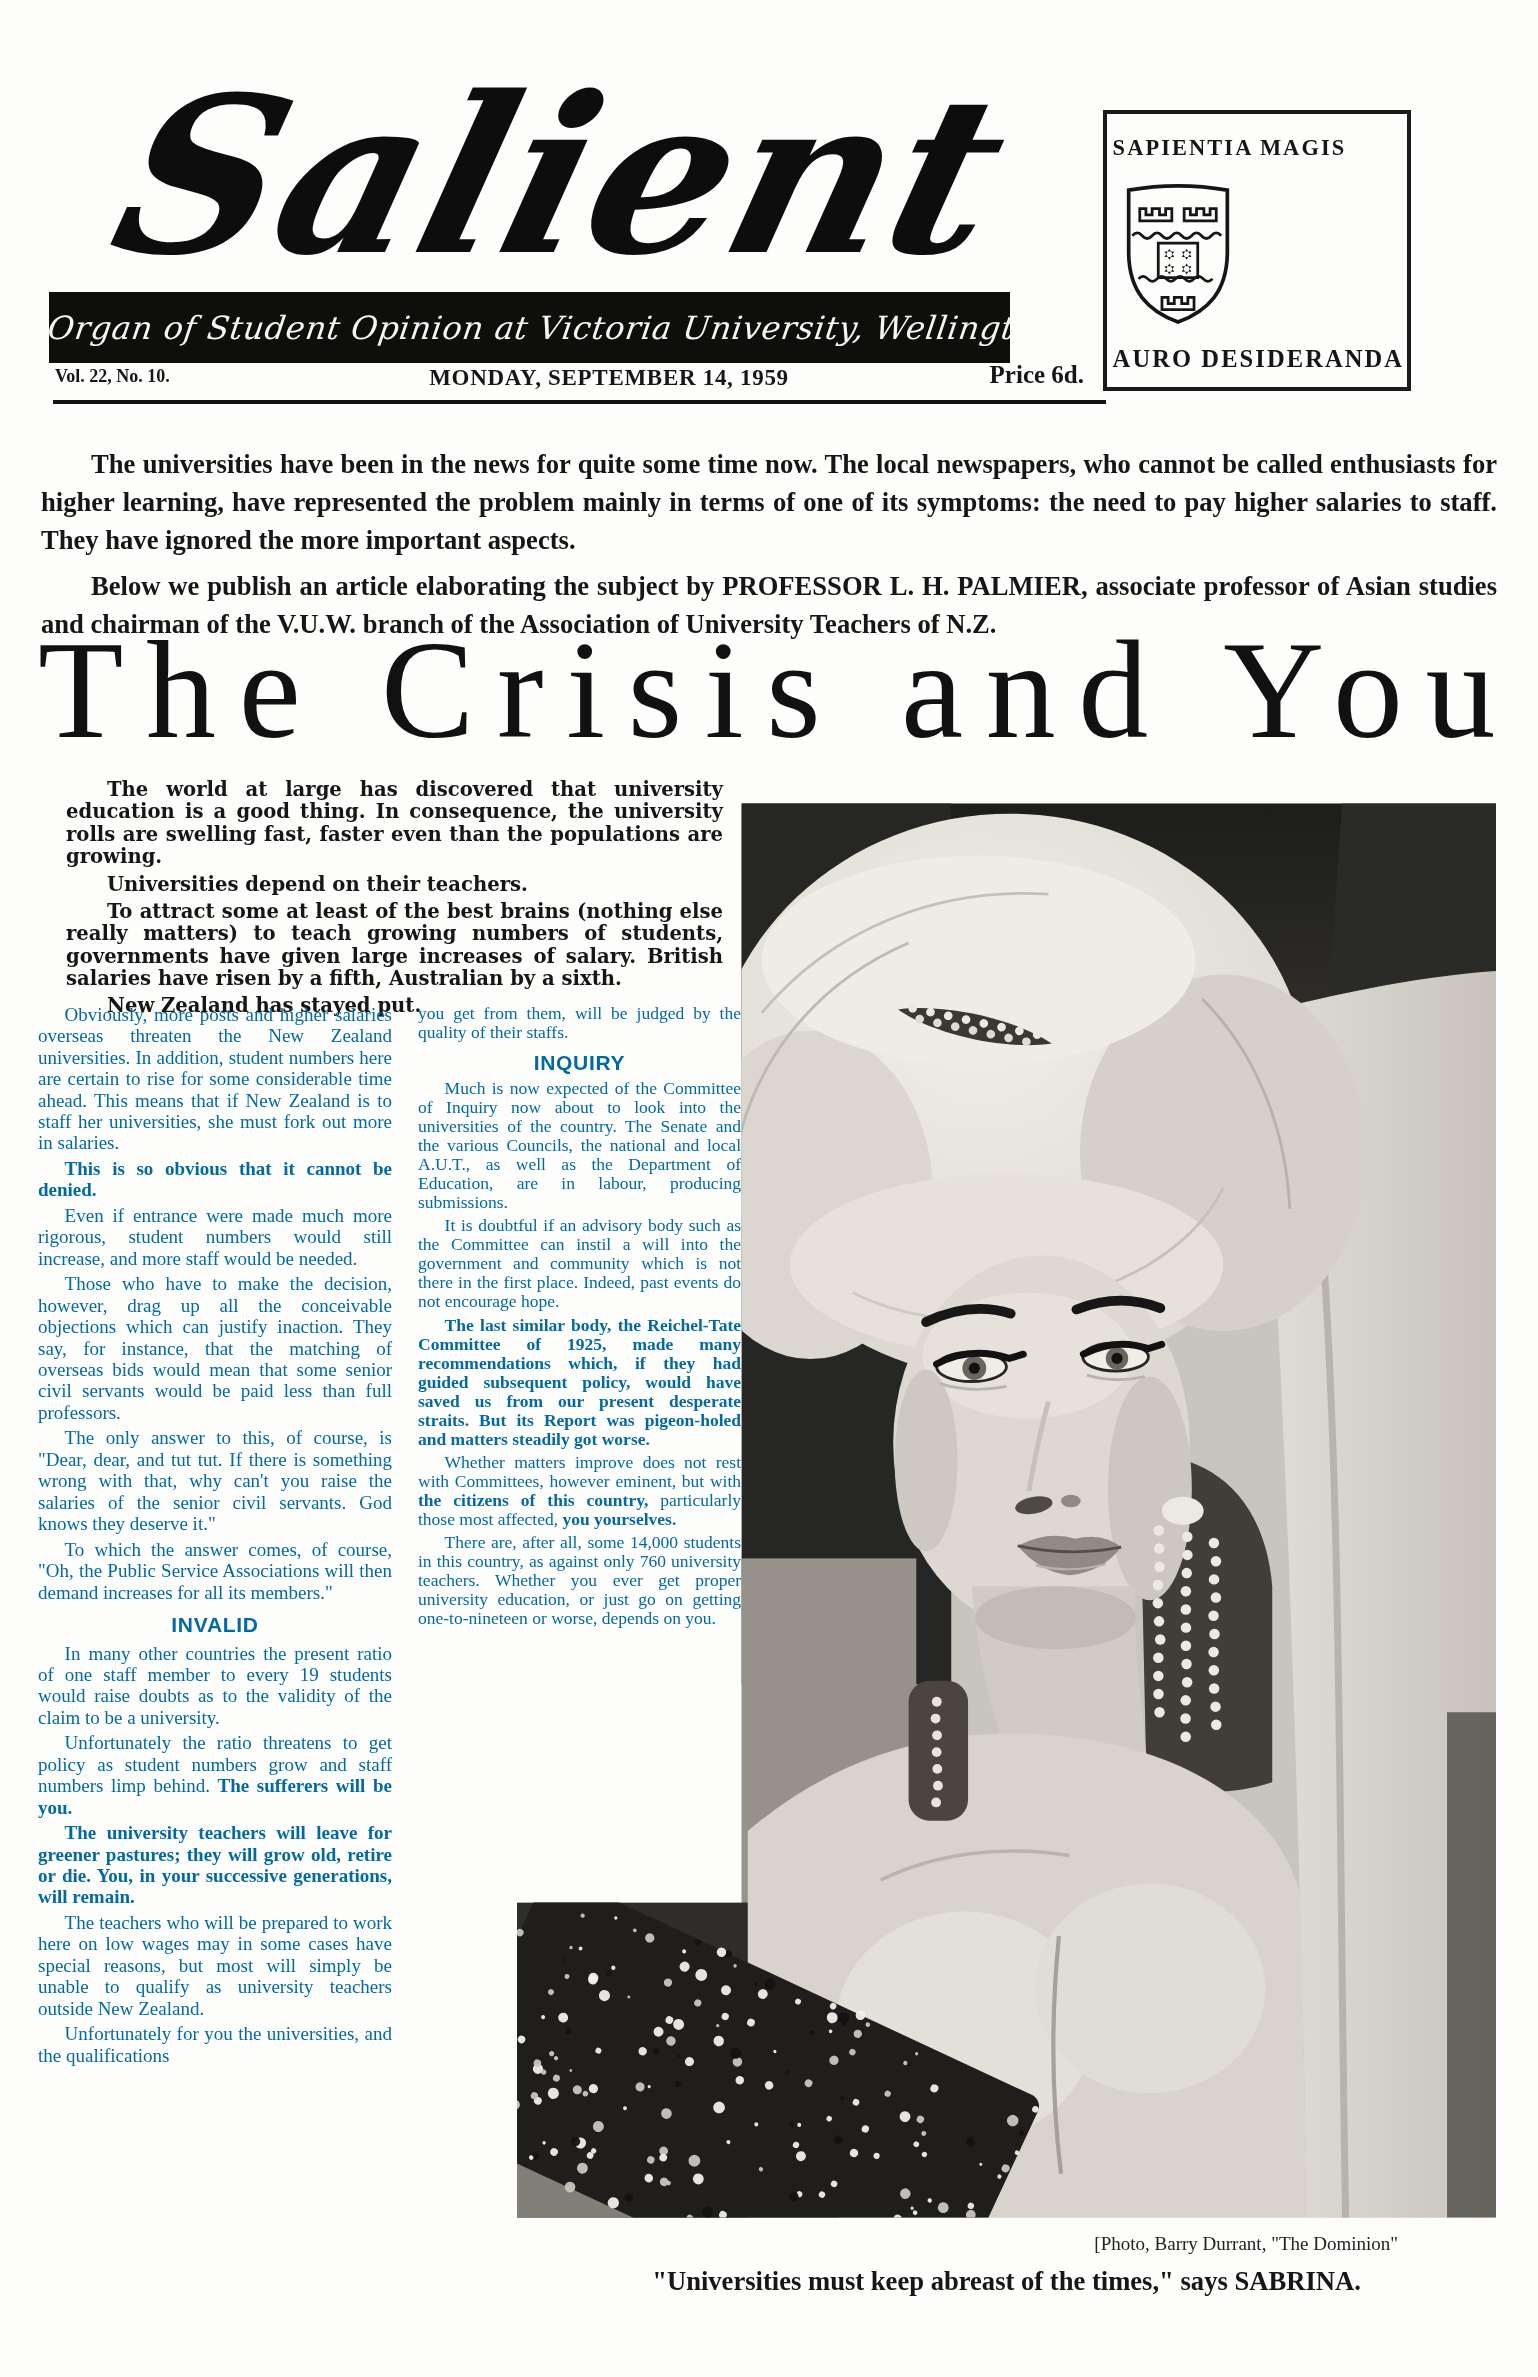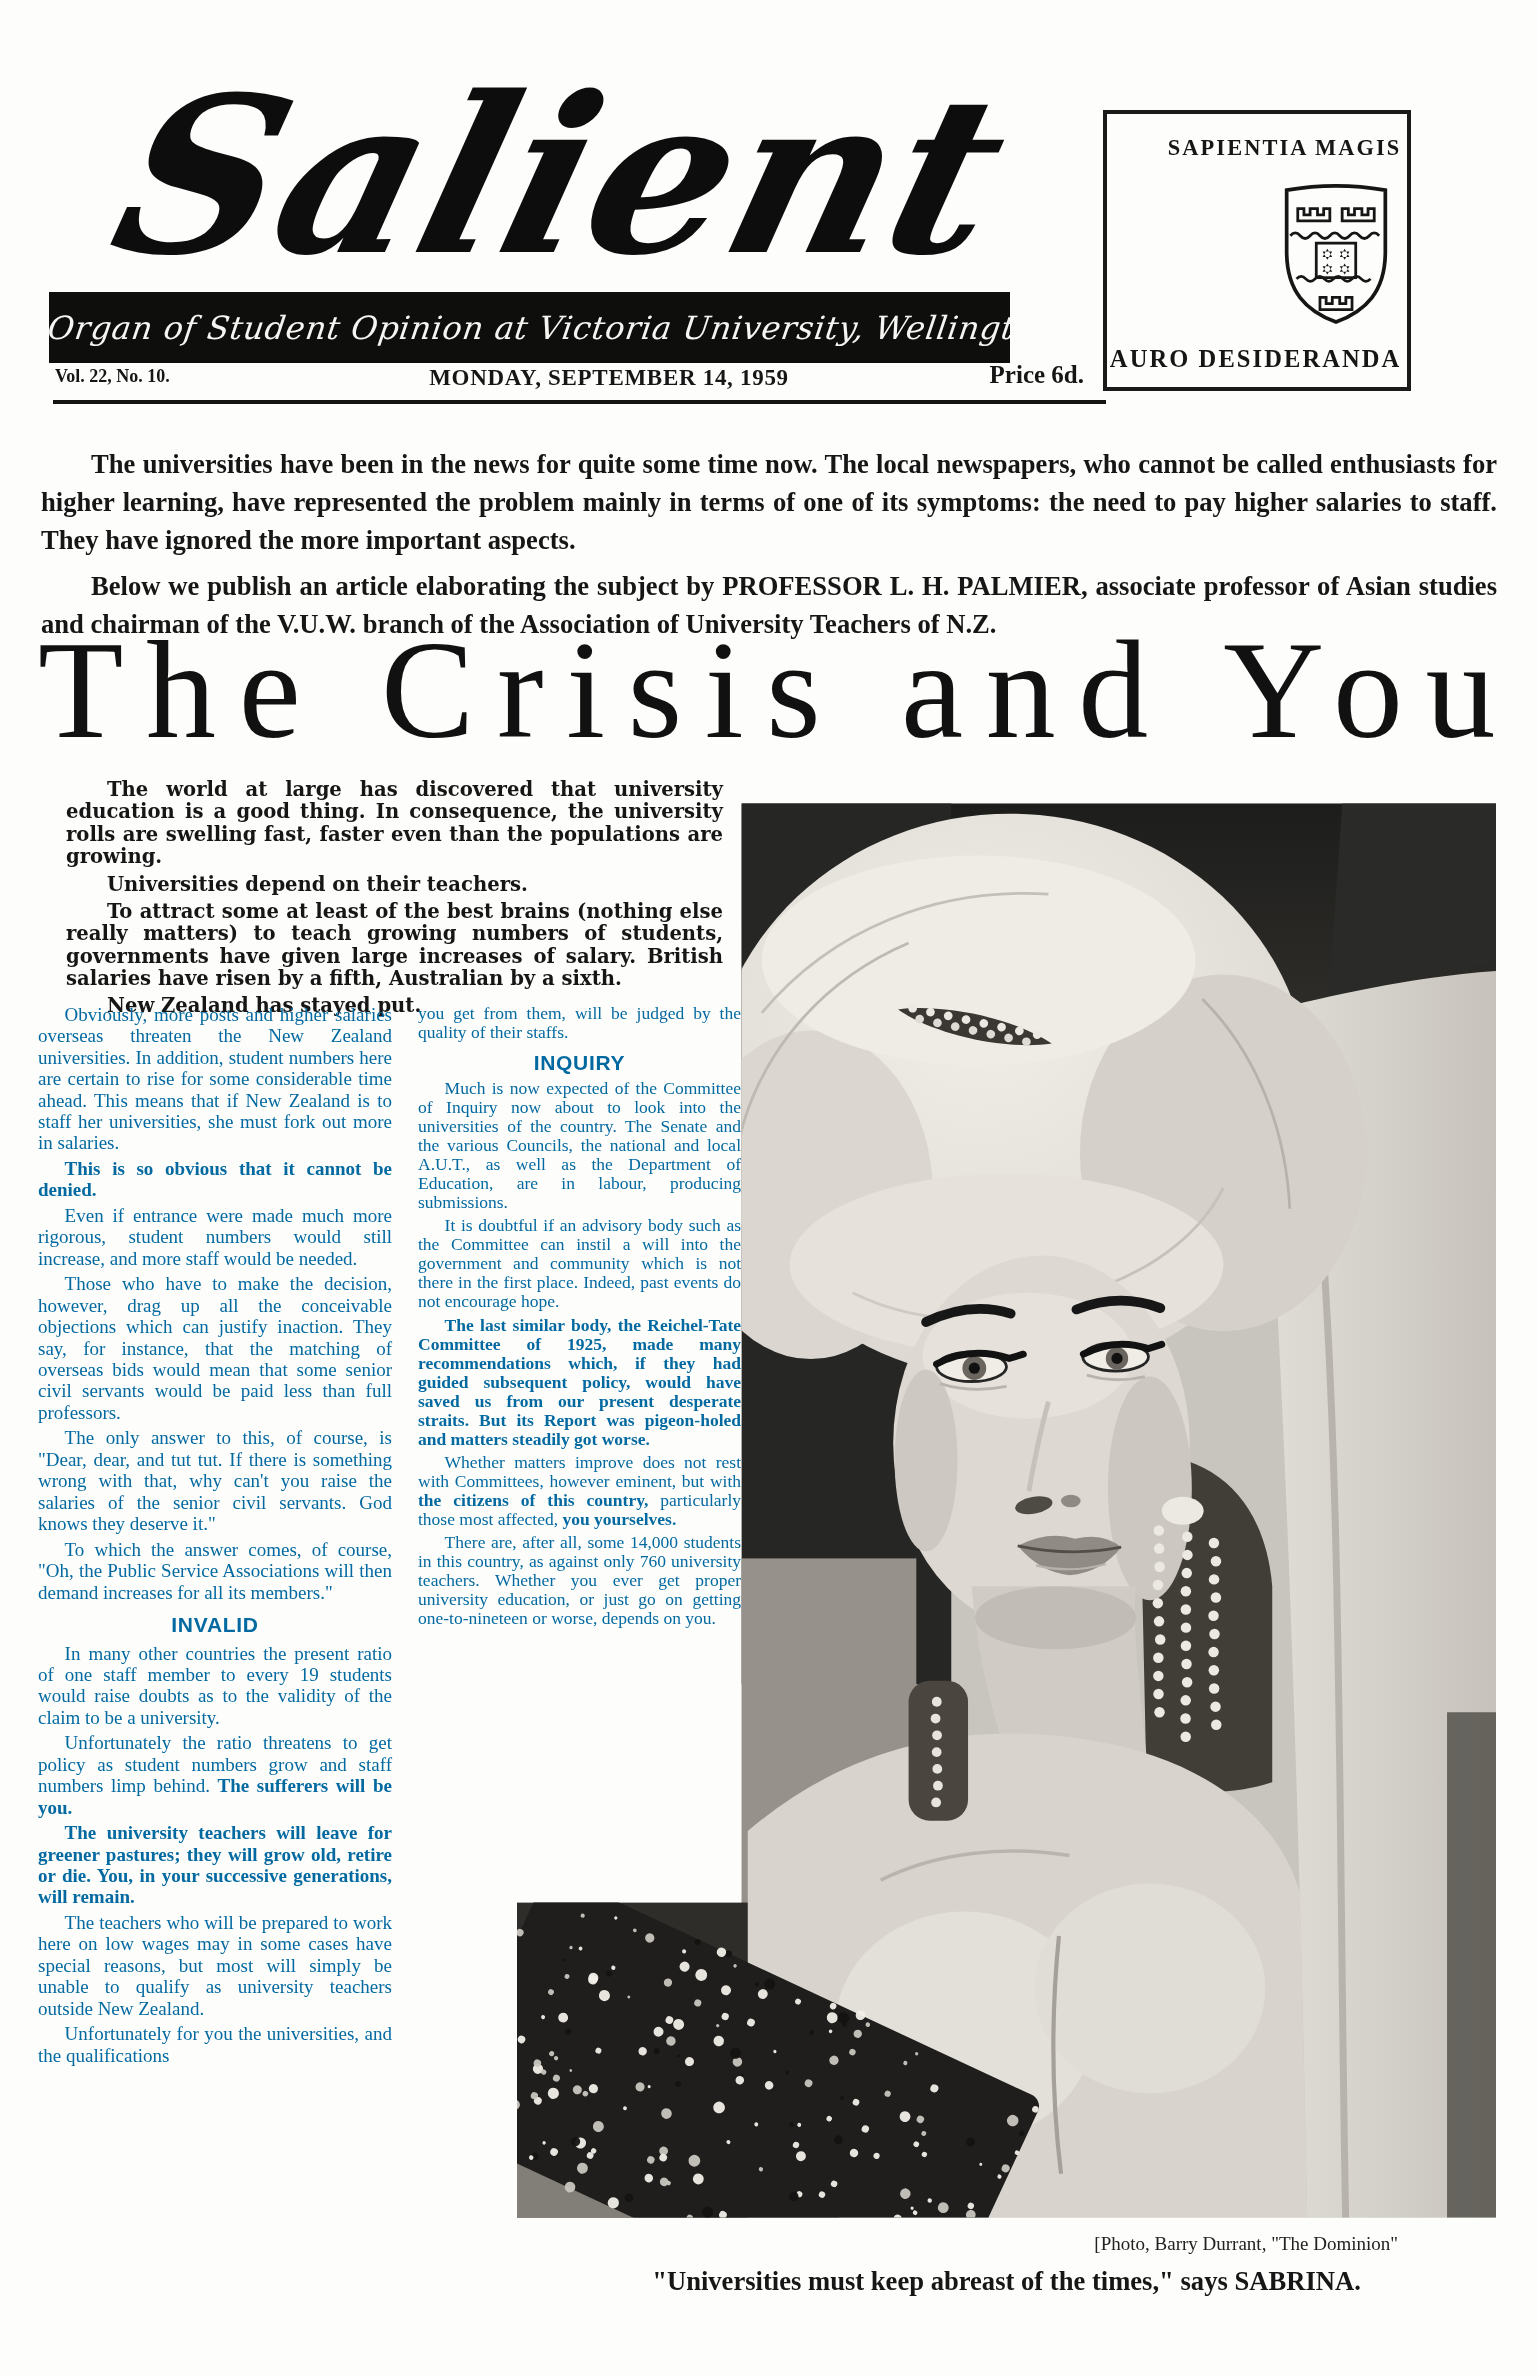--- a/index.html
+++ b/index.html
@@ -14,21 +14,21 @@
                display:flex;align-items:center;justify-content:center;overflow:hidden;}
   .tagline-bar span{color:#f6f5f1;font-style:italic;font-size:32px;white-space:nowrap;
                     font-family:"DejaVu Serif",serif;transform:skewX(-8deg);letter-spacing:0.7px;}
   .vol{left:55px;top:366px;font-weight:bold;font-size:18px;}
   .date{left:392px;top:365px;width:434px;text-align:center;font-weight:bold;font-size:23px;letter-spacing:0.7px;}
   .price{left:902px;top:361px;width:182px;text-align:right;font-weight:bold;font-size:25px;}
   .rule{left:53px;top:400px;width:1053px;height:3.5px;background:#141414;}
 
   
   .crest{left:1103px;top:110px;width:308px;height:281px;border:4.9px solid #1a1a1a;box-sizing:border-box;
-         display:flex;flex-direction:column;align-items:flex-end;justify-content:space-between;
+         display:flex;flex-direction:column;align-items:flex-start;justify-content:space-between;
          padding:21px 5.6px 14px;background:#fdfdfb;}
   .motto{font-weight:bold;font-size:22.4px;letter-spacing:2.1px;white-space:nowrap;}
   .motto.bottom{font-size:24.5px;}
   .shield-svg{width:130px;height:148px;}
 
   
   .intro{left:41px;top:417px;width:1456px;font-size:26.6px;line-height:38px;font-weight:bold;
          text-align:justify;margin-top:28px;}
   .intro p{margin:0 0 8.4px;text-indent:50px;}
 

